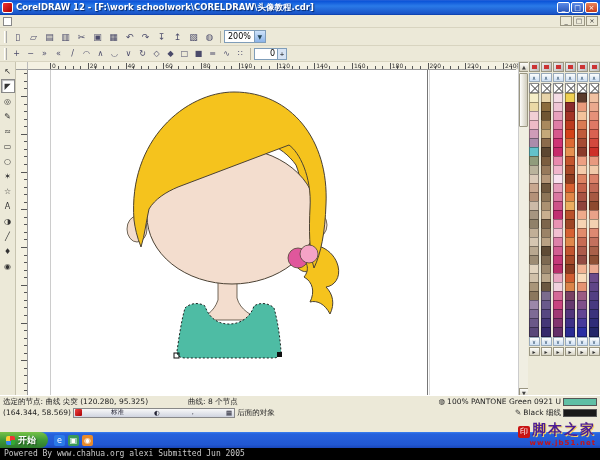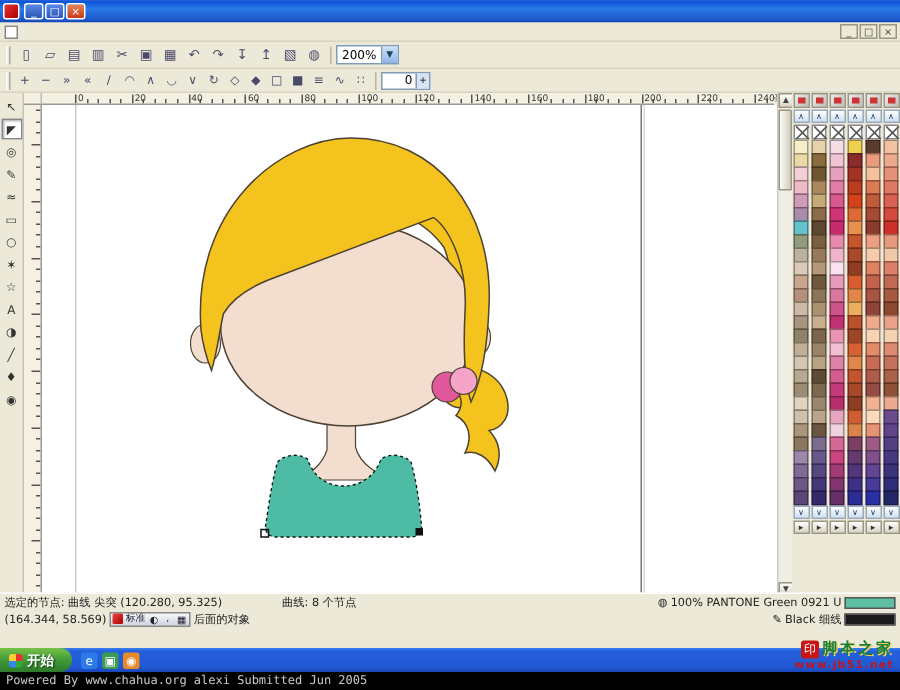--- a/index.html
+++ b/index.html
@@ -79,45 +79,46 @@
   .hscroll-track { flex:1; height:10px; background:#f0eee2; margin-left:6px; position:relative; }
   .hscroll-track .scroll-btn { position:absolute; right:0; top:0; }
   .hscroll-track .left-arrow { right:11px; }
 
   
   .statusbar { position:absolute; left:0; right:0; bottom:28px; height:37px; background:#ece9d8; border-top:1px solid #fff; font-size:7.5px; color:#222; }
   .status-line { height:11px; display:flex; align-items:center; padding:0 3px; white-space:nowrap; }
   .fill-ind,.outline-ind { margin-left:auto; display:flex; align-items:center; gap:2px; }
   .ind-swatch { width:34px; height:8px; border:1px solid #555; }
   .ime-bar { display:inline-flex; align-items:center; height:10px; border:1px solid #888; background:linear-gradient(180deg,#f8f8f8,#d0d4e0); margin:0 2px; padding:0 1px; gap:1px; }
-  .ime-cell { font-size:6.5px; padding:0 1px; color:#223; }
+  .ime-cell { font-size:6.5px; padding:0 1px; color:#223;margin-left:27px; }
   .ime-logo { width:7px; height:7px; background:linear-gradient(135deg,#e44,#a00); border-radius:1px; }
 
   
   .taskbar { position:absolute; left:0; right:0; bottom:12px; height:16px; background:linear-gradient(180deg,#3a80f0 0%,#2561dd 12%,#2157d2 80%,#1946b8 100%); display:flex; align-items:center; }
   .start-btn { height:16px; padding:0 12px 0 6px; background:linear-gradient(180deg,#77c248 0%,#3f9a38 50%,#2f7a2c 100%); border-radius:0 8px 8px 0; color:#fff; font-weight:bold; font-size:9px; display:flex; align-items:center; gap:3px; text-shadow:1px 1px 1px #1a4a18; }
   .start-flag { width:9px; height:9px; background:conic-gradient(#e33 0 25%,#3a3 0 50%,#38e 0 75%,#fc3 0 100%); border-radius:2px; }
   .ql { display:flex; gap:3px; margin:0 6px; align-items:center; }
   .ql-icon { width:11px; height:11px; border-radius:2px; font-size:8px; line-height:11px; text-align:center; color:#fff; }
   .task-btn { height:13px; min-width:62px; max-width:80px; margin-right:3px; padding:0 4px; background:linear-gradient(180deg,#5a93f5,#3a70e5); border:1px solid #1a40a8; border-radius:2px; color:#fff; font-size:7px; line-height:11px; display:flex; align-items:center; gap:2px; overflow:hidden; white-space:nowrap; }
   .task-btn.active { background:linear-gradient(180deg,#1a44b0,#12328a); box-shadow:inset 1px 1px 2px #0a1c55; }
   .task-icon { width:8px; height:8px; flex:none; border-radius:1px; }
 
   .watermark { position:absolute; right:4px; bottom:13px; text-align:right; z-index:5; }
-  .watermark .wm-title { font-size:10px; font-weight:bold; color:#15803d; text-shadow:1px 1px 0 #f5d060; letter-spacing:2px; font-family:"DejaVu Serif","Liberation Serif",serif; }
+  .watermark .wm-title { font-size:14px; font-weight:bold; color:#4c1d95; text-shadow:1px 1px 0 #f5d060; letter-spacing:2px; font-family:"DejaVu Serif","Liberation Serif",serif; }
   .watermark .wm-url { font-size:7px; color:#c81414; font-weight:bold; letter-spacing:1px; }
   .wm-seal { display:inline-block; width:12px; height:12px; background:#c81414; color:#fff; font-size:8px; line-height:12px; text-align:center; border-radius:2px; vertical-align:middle; margin-right:2px; }
 
   .footer { position:absolute; left:0; right:0; bottom:0; height:12px; background:#000; color:#c8c8c8; font-family:"DejaVu Sans Mono","Liberation Mono",monospace; font-size:8px; line-height:12px; padding-left:4px; }
 </style>
 </head>
 <body>
 
 <div class="titlebar">
   <div class="app-icon"></div>
+  <div class="title-text">CorelDRAW 12 - [F:\work schoolwork\CORELDRAW\头像教程.cdr]</div>
   <div class="win-btns">
     <div class="win-btn">_</div>
     <div class="win-btn">□</div>
     <div class="win-btn close">×</div>
   </div>
 </div>
 
 <div class="menubar">
   <div class="doc-icon"></div>
   <div class="doc-btns" id="doc-btns">

